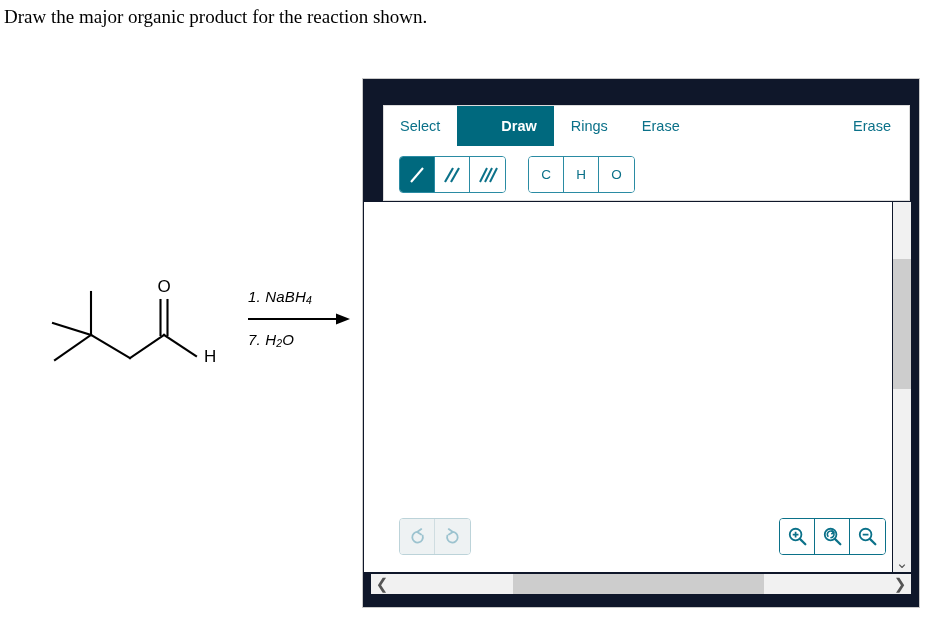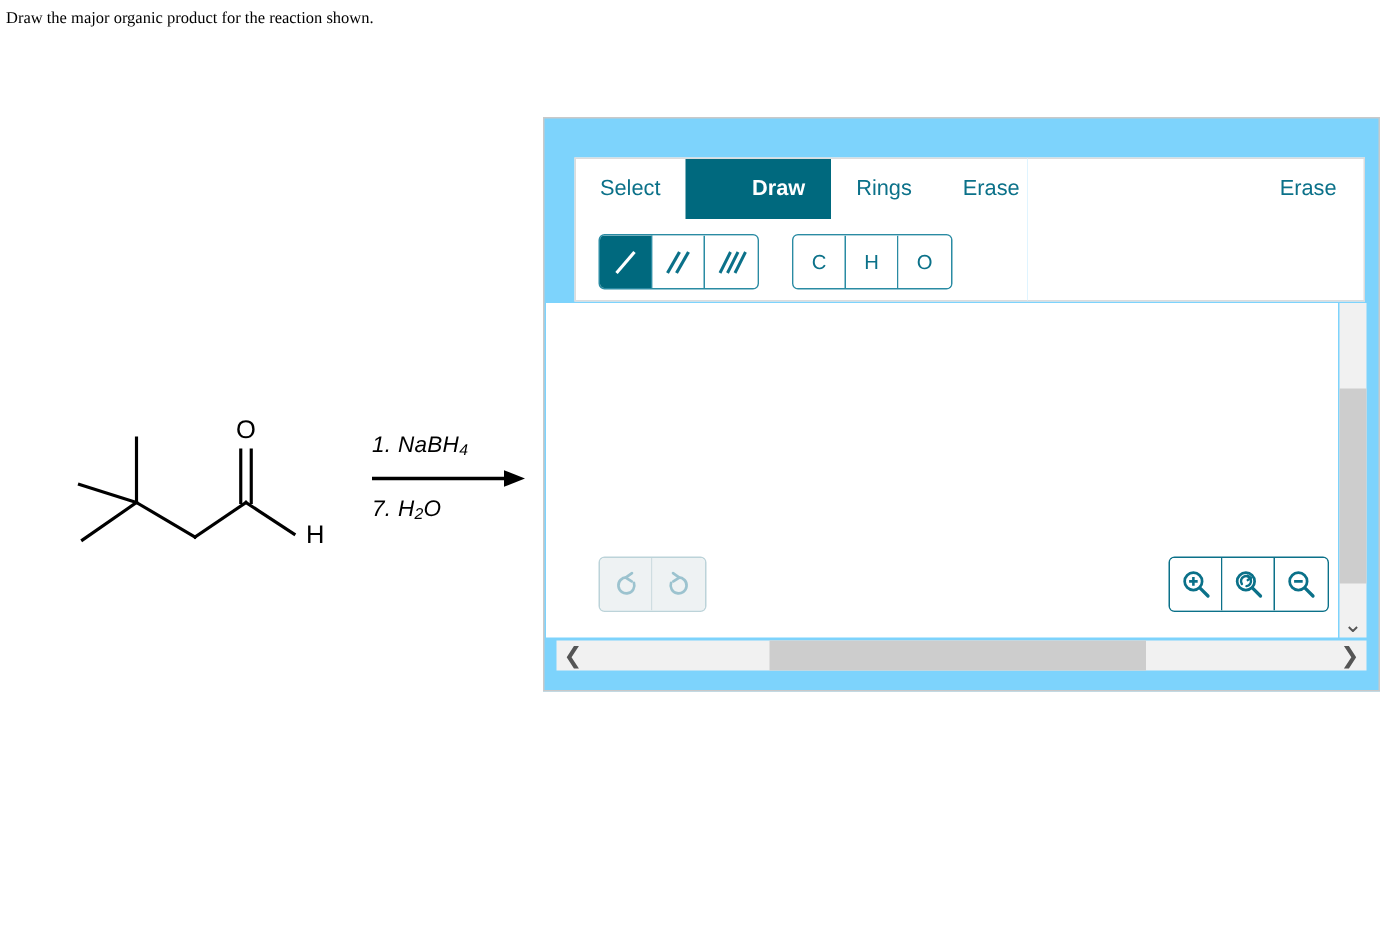--- a/index.html
+++ b/index.html
@@ -15,21 +15,21 @@
     font-family: "Liberation Sans", sans-serif;
     -webkit-font-smoothing: antialiased;
   }
 
   
   #question-prompt {
     position: absolute;
     left: 4px;
     top: 6px;
     font-family: "Liberation Serif", serif;
-    font-size: 11px;
+    font-size: 19px;
     color: #000000;
     white-space: nowrap;
     text-align: right;
   }
 
   
   #reaction-scheme {
     position: absolute;
     left: 30px;
     top: 270px;
@@ -67,23 +67,23 @@
     margin: 0 0 5px 0;
     display: block;
   }
 
   
   #editor-frame {
     position: absolute;
     left: 362px;
     top: 78px;
     width: 558px;
-    height: 383px;
+    height: 530px;
     border: 1px solid #c9c9c9;
-    background: #7dd3fc;
+    background: #0f172a;
     box-sizing: border-box;
   }
 
   
   #toolbar-left-panel {
     position: absolute;
     left: 20px;
     top: 26px;
     width: 302px;
     height: 96px;

